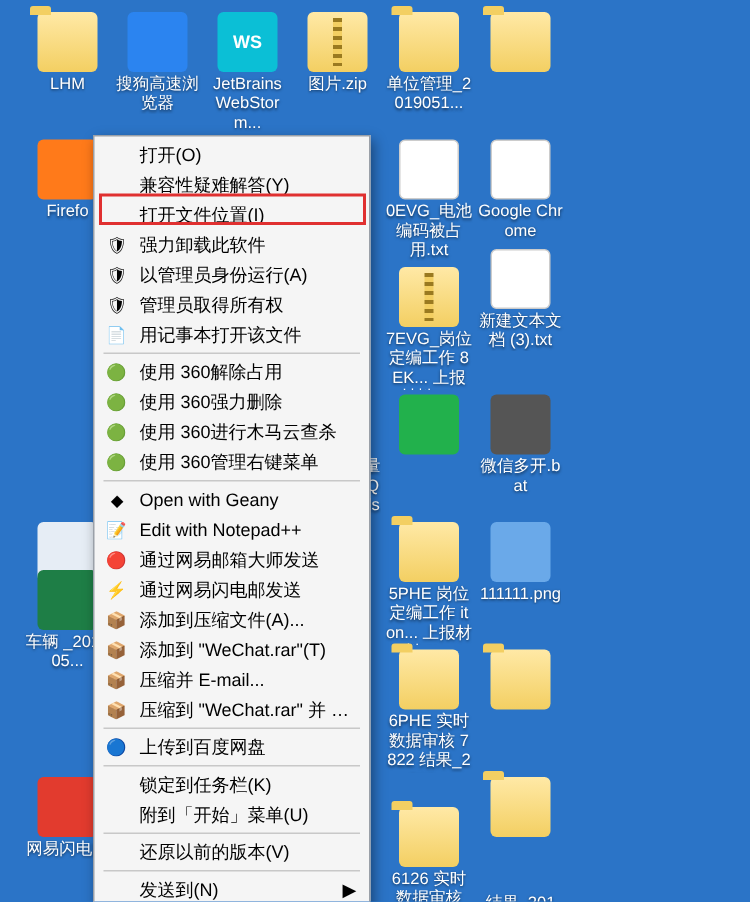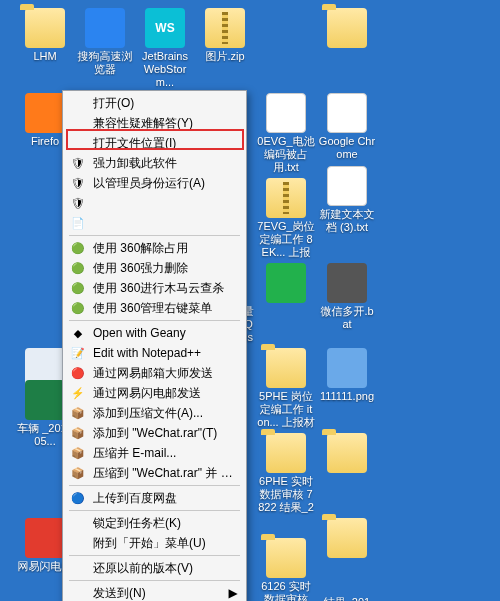--- a/index.html
+++ b/index.html
@@ -79,20 +79,24 @@
       <div class="label">搜狗高速浏览器</div>
     </div>
     <div class="icon" style="left: 136px; top: 8px;">
       <div class="glyph ws">WS</div>
       <div class="label">JetBrains WebStorm...</div>
     </div>
     <div class="icon" style="left: 196px; top: 8px;">
       <div class="glyph zipfolder"></div>
       <div class="label">图片.zip</div>
     </div>
+    <div class="icon" style="left: 257px; top: 8px;">
+      <div class="glyph folder"></div>
+      <div class="label">单位管理_2019051...</div>
+    </div>
     <div class="icon" style="left: 318px; top: 8px;">
       <div class="glyph folder"></div>
     </div>
     <div class="icon" style="left: 16px; top: 93px;">
       <div class="glyph ff"></div>
       <div class="label">Firefo</div>
     </div>
     <div class="icon" style="left: 257px; top: 93px;">
       <div class="glyph txt"></div>
       <div class="label">0EVG_电池编码被占用.txt</div>
@@ -175,23 +179,25 @@
     <div class="row">
       <span class="ic">🛡</span>
       <span class="txtlbl">强力卸载此软件</span>
     </div>
     <div class="row">
       <span class="ic">🛡</span>
       <span class="txtlbl">以管理员身份运行(A)</span>
     </div>
     <div class="row">
       <span class="ic">🛡</span>
+      <span class="txtlbl">管理员取得所有权</span>
     </div>
     <div class="row">
       <span class="ic">📄</span>
+      <span class="txtlbl">用记事本打开该文件</span>
     </div>
     <div class="sep"></div>
     <div class="row">
       <span class="ic">🟢</span>
       <span class="txtlbl">使用 360解除占用</span>
     </div>
     <div class="row">
       <span class="ic">🟢</span>
       <span class="txtlbl">使用 360强力删除</span>
     </div>

